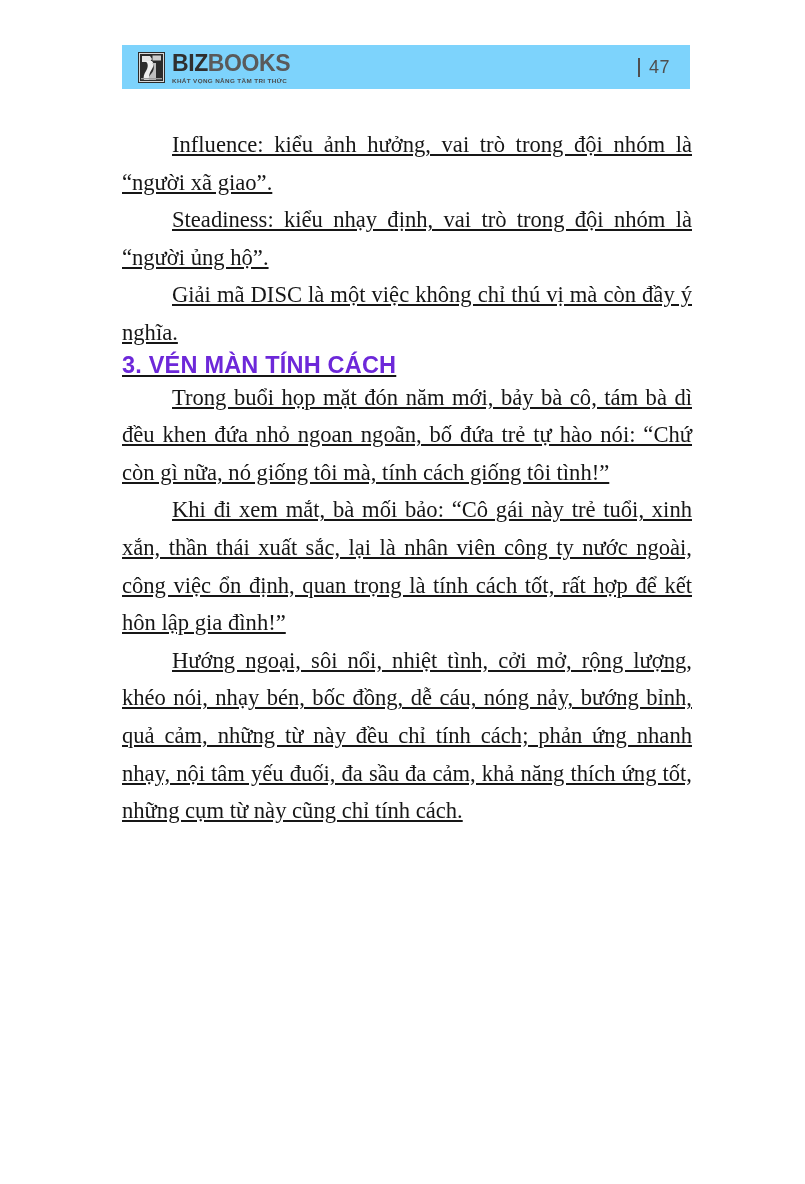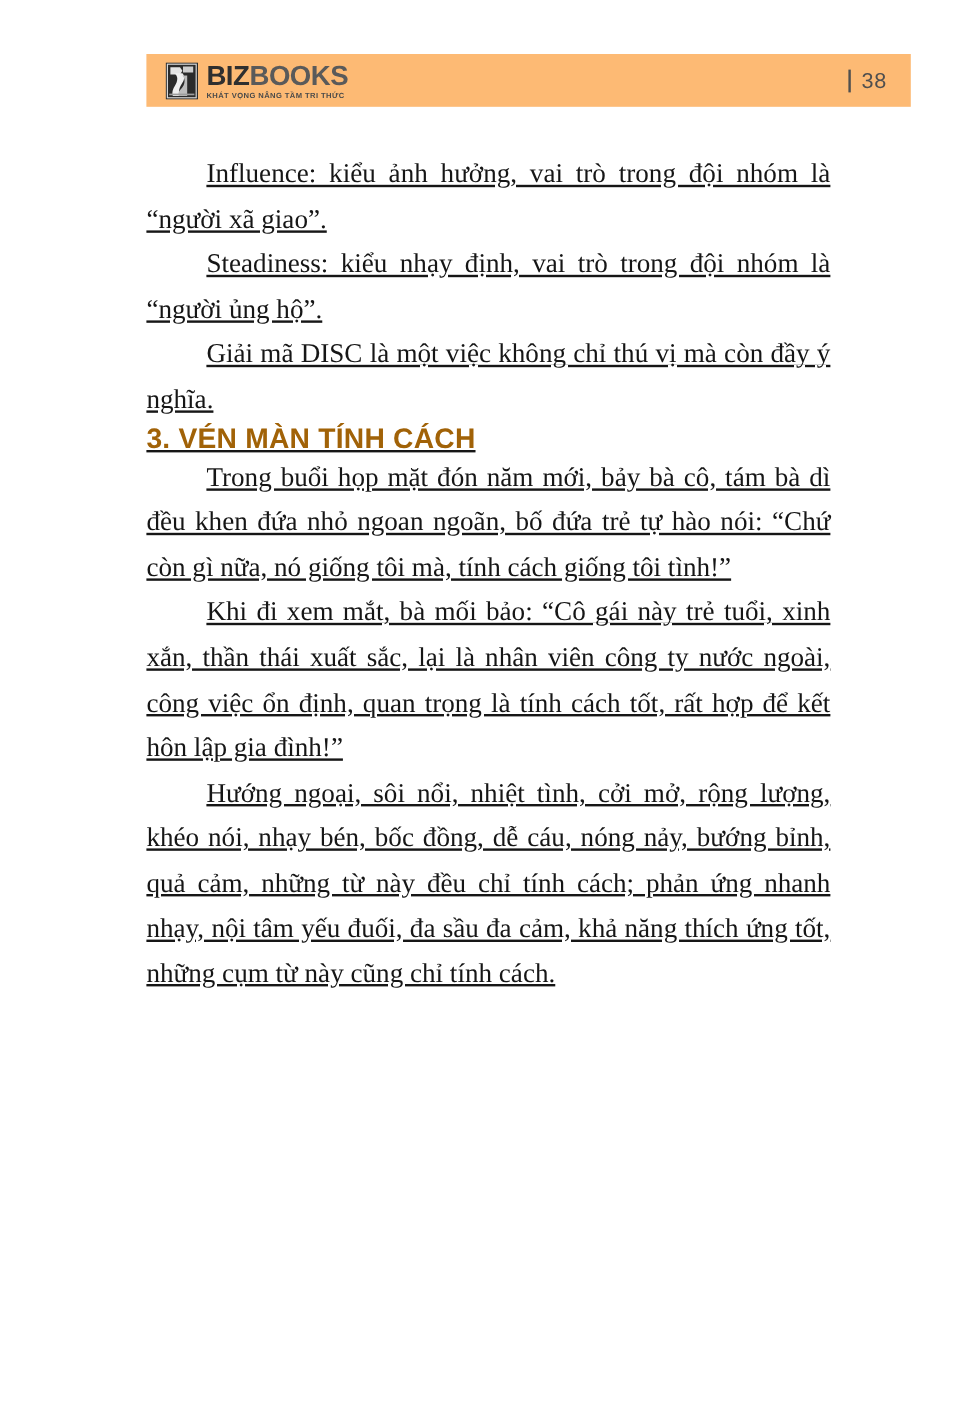--- a/index.html
+++ b/index.html
@@ -20,23 +20,23 @@
     position: absolute;
     inset: 0;
     background: #ffffff;
   }
 
   
   .header-band {
     position: absolute;
     left: 122px;
     top: 45px;
-    width: 637px;
+    width: 568px;
     height: 44px;
-    background: #fdba74;
+    background: #7dd3fc;
     display: flex;
     align-items: center;
     justify-content: space-between;
   }
 
   .brand {
     display: flex;
     align-items: flex-start;
     margin-left: 16px;
   }
@@ -124,21 +124,21 @@
     margin-top: 0;
   }
   .gap-md { margin-top: 6px; }
 
   h2.section-heading {
     margin: 0;
     font-family: "Liberation Sans", "DejaVu Sans", sans-serif;
     font-weight: 700;
     font-size: 23.5px;
     letter-spacing: 0.2px;
-    color: #a16207;
+    color: #6d28d9;
     text-indent: 0;
     text-align: left;
   }
 
   .block-heading { margin-top: 44px; }
   .after-heading { margin-top: 26px; }
 </style>
 </head>
 <body>
 
@@ -158,21 +158,21 @@
       </svg>
 
       <div class="brand-text">
         <div class="brand-wordmark"><span class="w-biz">BIZ</span><span class="w-books">BOOKS</span></div>
         <div class="brand-tagline">KHÁT VỌNG NÂNG TẦM TRI THỨC</div>
       </div>
     </div>
 
     <div class="folio">
       <span class="folio-rule"></span>
-      <span class="folio-number">38</span>
+      <span class="folio-number">47</span>
     </div>
   </div>
 
   <div class="content">
 
     <p class="body-par tight">Influence: kiểu ảnh hưởng, vai trò trong đội nhóm là “người xã giao”.</p>
     <p class="body-par tight gap-md">Steadiness: kiểu nhạy định, vai trò trong đội nhóm là “người ủng hộ”.</p>
     <p class="body-par tight gap-md">Giải mã DISC là một việc không chỉ thú vị mà còn đầy ý nghĩa.</p>
 
     <h2 class="section-heading block-heading">3. VÉN MÀN TÍNH CÁCH</h2>

